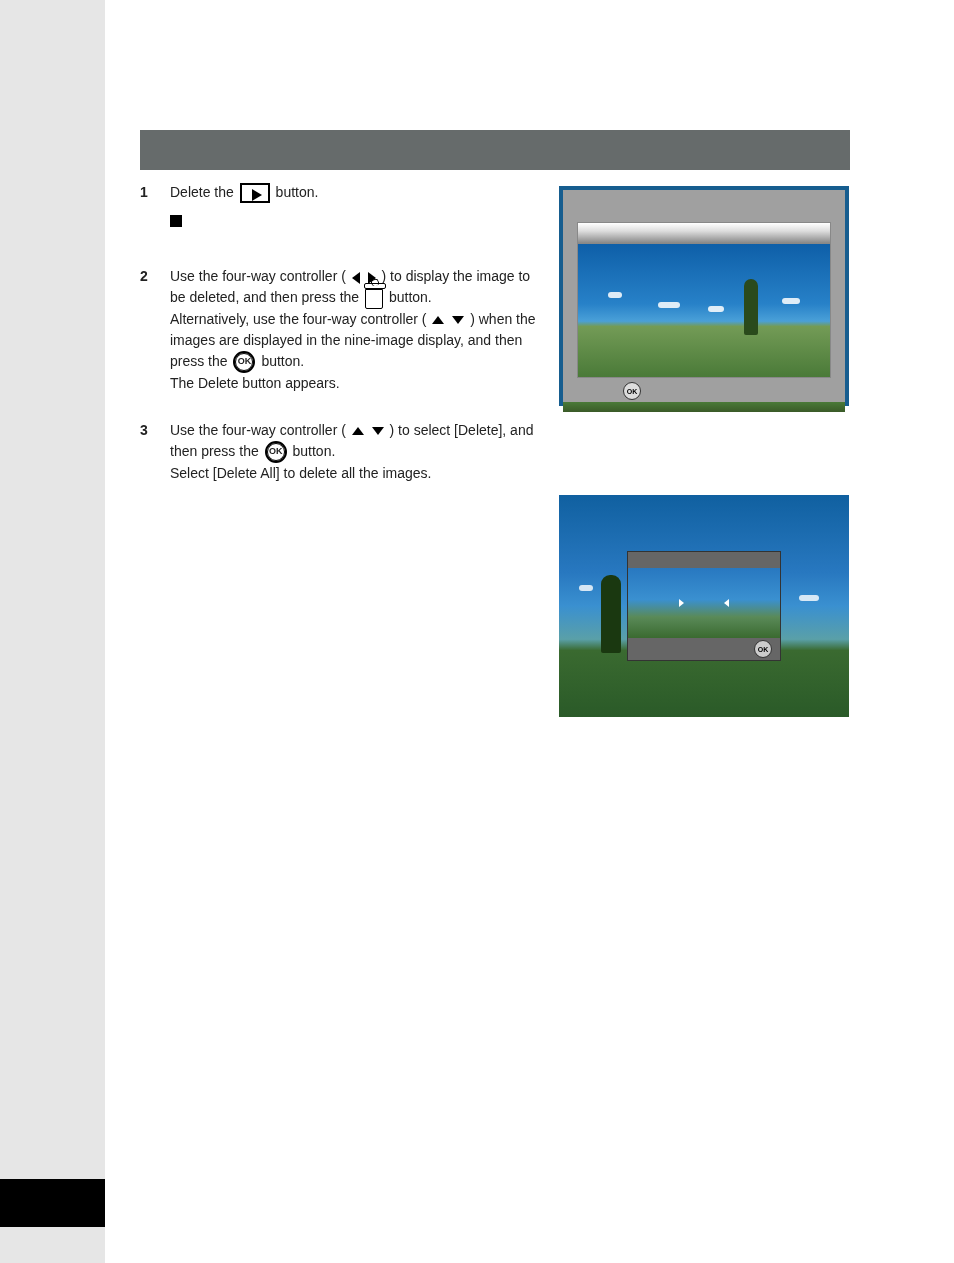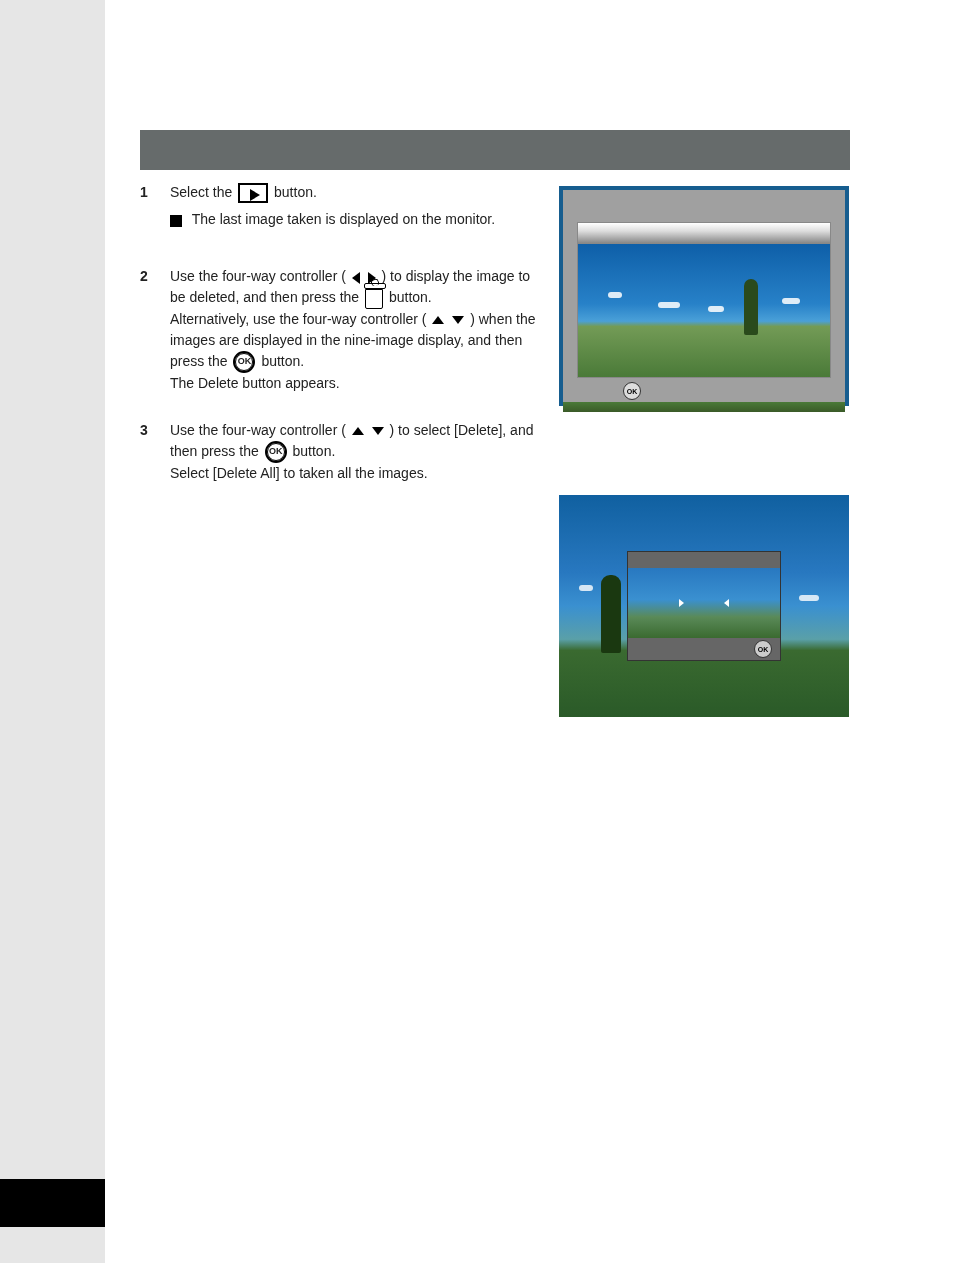--- a/index.html
+++ b/index.html
@@ -340,31 +340,30 @@
 
 <div class="left-sidebar"></div>
 <div class="page-number-box"></div>
 
 <div class="content">
   <div class="section-header"></div>
 
   <div class="step-row">
     <div class="step-num">1</div>
     <div class="step-text">
-      <span>Select the </span>
+      <span>Delete the </span>
       <span class="playback-icon inline-icon"></span>
       <span> button.</span>
     </div>
   </div>
 
   <div class="step-row">
     <div class="step-num"></div>
     <div class="step-text">
       <span class="bullet-square"></span>
-      <span>The last image taken is displayed on the monitor.</span>
     </div>
   </div>
 
   <div style="height:30px"></div>
 
   <div class="step-row">
     <div class="step-num">2</div>
     <div class="step-text">
       <span>Use the four-way controller (</span>
       <span class="arrow-l inline-icon"></span>
@@ -389,21 +388,21 @@
   <div class="step-row">
     <div class="step-num">3</div>
     <div class="step-text">
       <span>Use the four-way controller (</span>
       <span class="arrow-u inline-icon"></span>
       <span class="arrow-d inline-icon"></span>
       <span>) to select [Delete], and then press the </span>
       <span class="ok-circle inline-icon">OK</span>
       <span> button.</span>
       <br>
-      <span>Select [Delete All] to taken all the images.</span>
+      <span>Select [Delete All] to delete all the images.</span>
     </div>
   </div>
 </div>
 
 <div class="screenshot screenshot-1">
   <div class="sc1-outer">
     <div class="sc1-header"></div>
     <div class="sc1-inner">
       <div class="sc1-titlebar"></div>
       <div class="sc1-photo">

